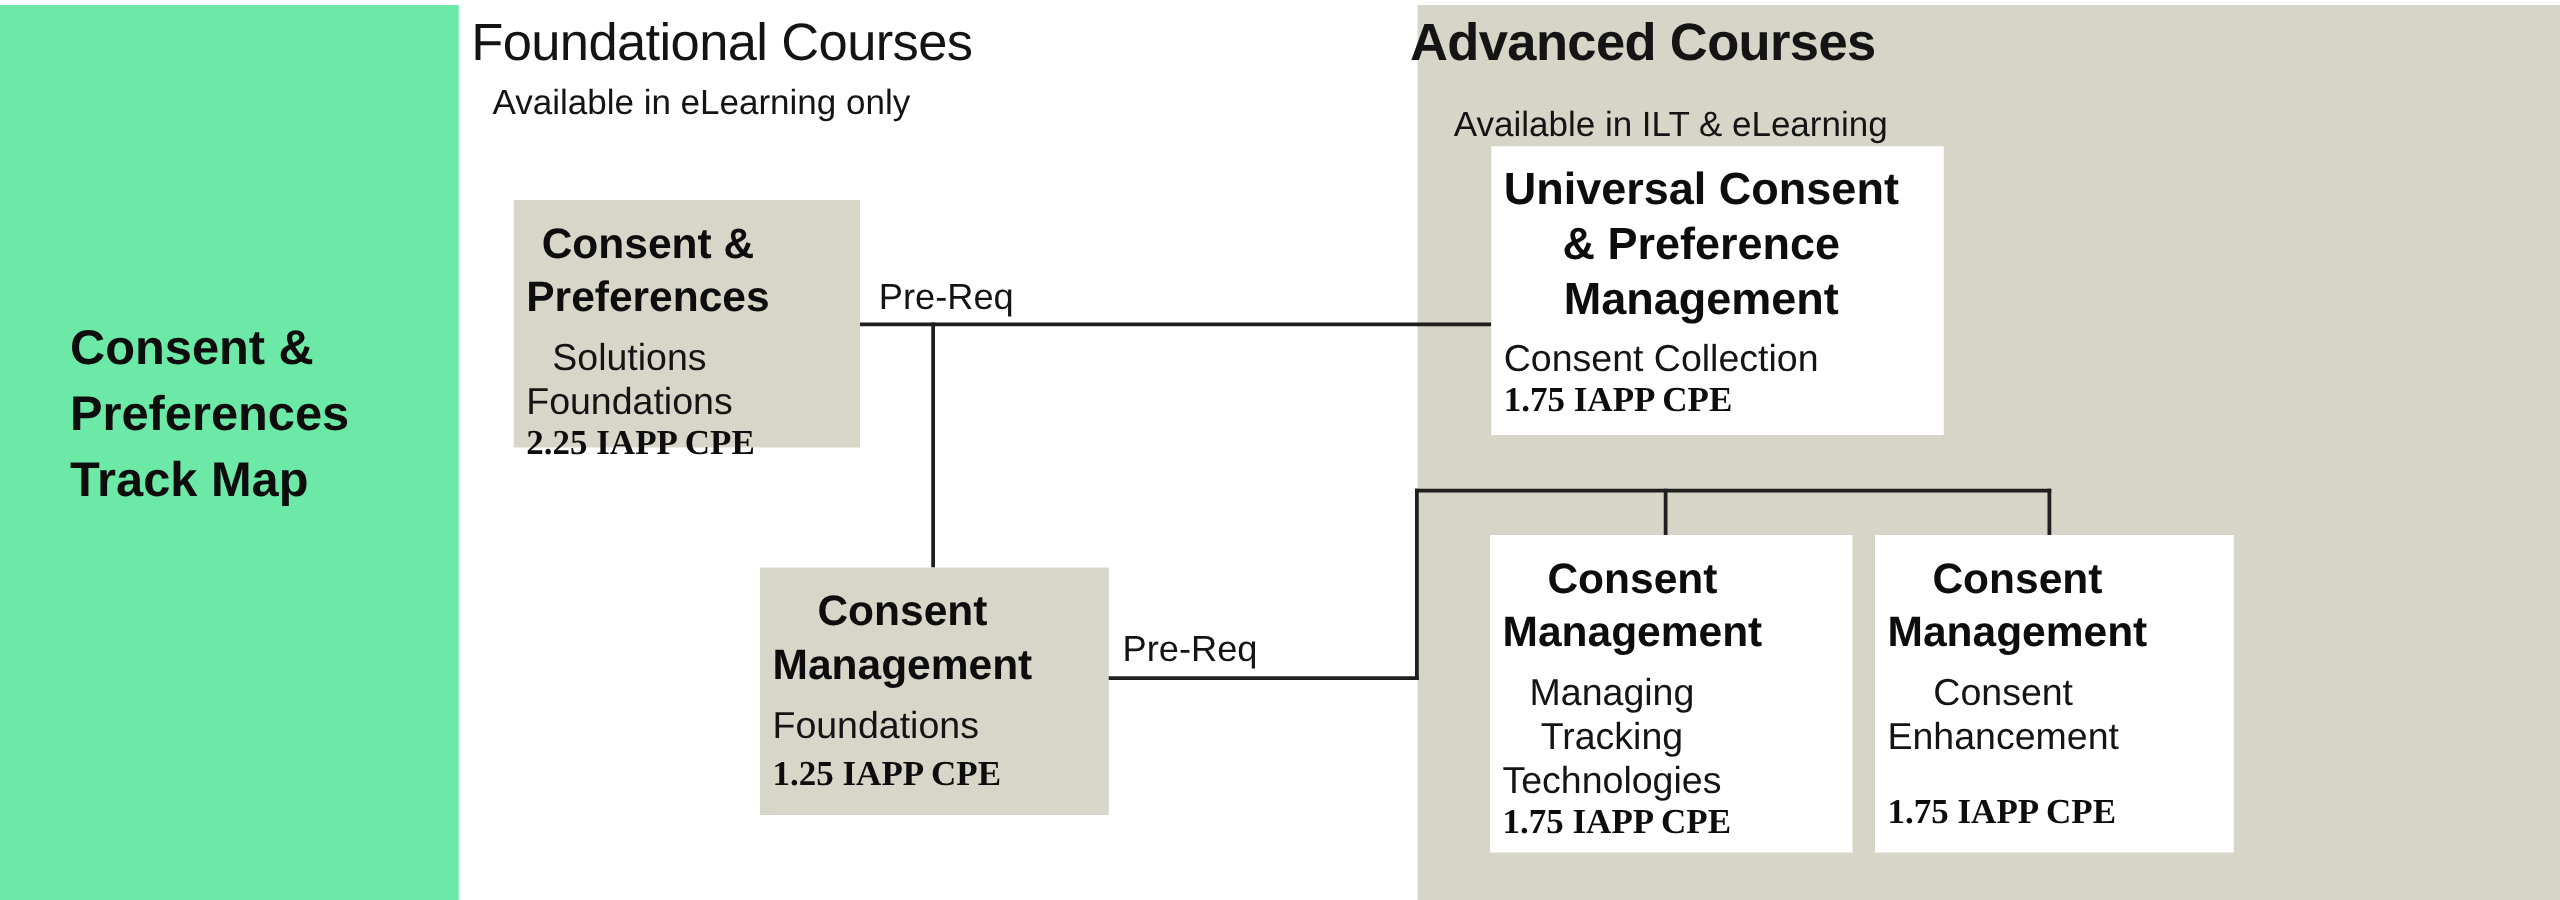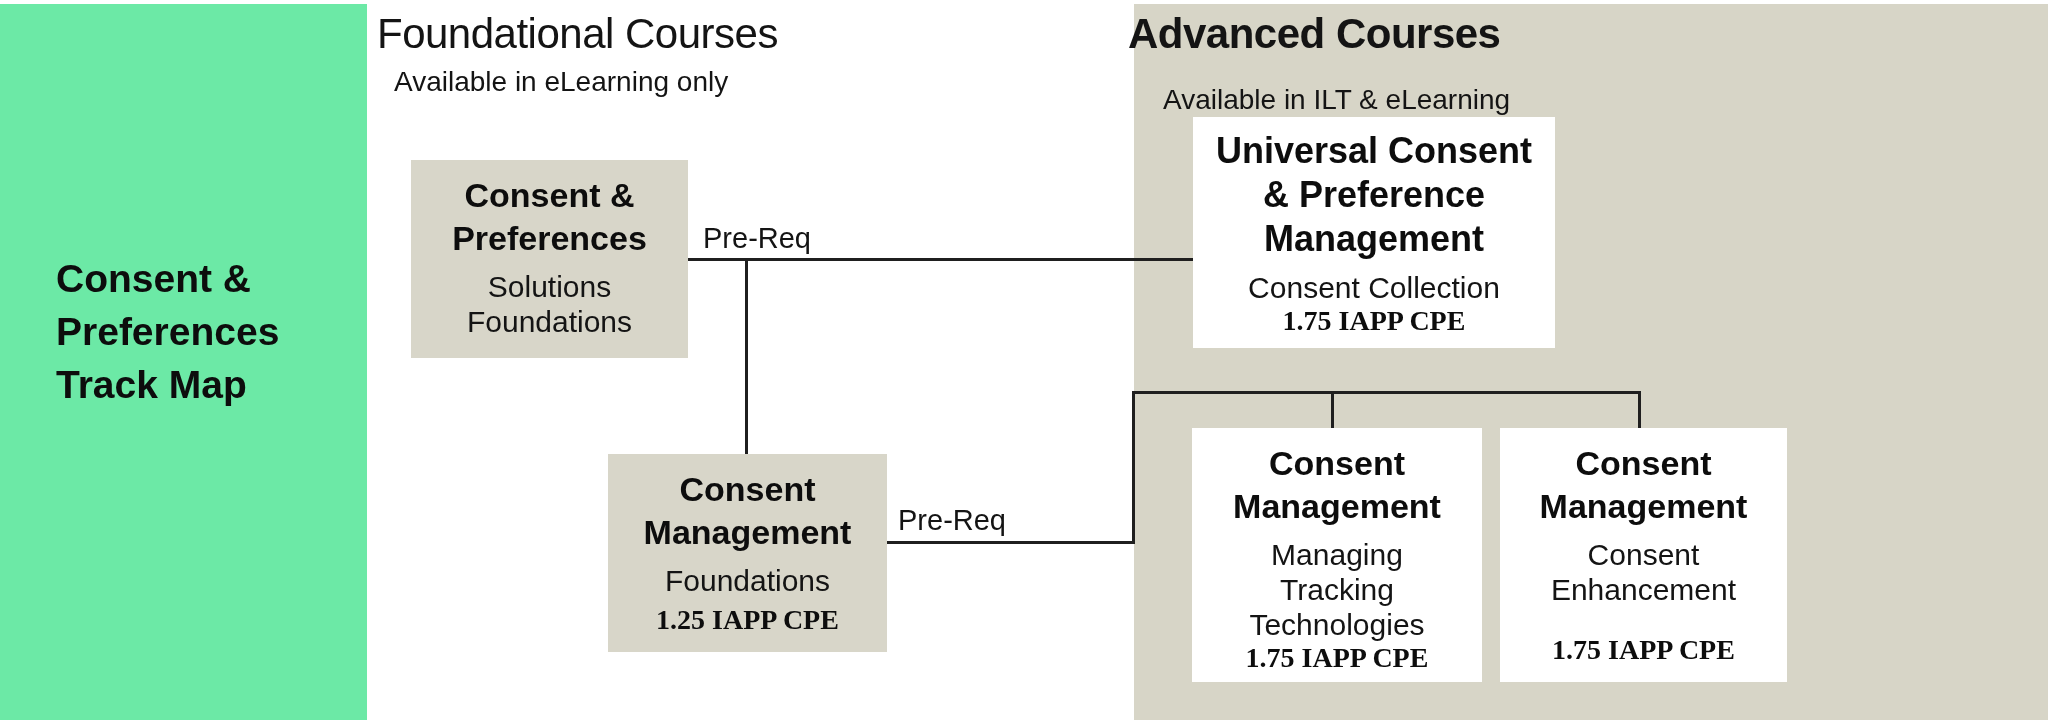--- a/index.html
+++ b/index.html
@@ -18,21 +18,21 @@
   .sec-sub{position:absolute;font-size:28px;color:#141414;}
   .f-title{left:377px;top:10px;}
   .f-sub{left:394px;top:66px;}
   .a-title{left:1128px;top:10px;font-weight:bold;}
   .a-sub{left:1163px;top:66px;margin-top:18px;}
   
   .line{position:absolute;background:var(--line_black,#1f1f1f);}
   .prereq{position:absolute;font-size:29px;color:#141414;}
   
   .box{
-    position:absolute;display:flex;flex-direction:column;align-items:center;
+    position:absolute;display:flex;flex-direction:column;align-items:flex-start;
     text-align:center;box-sizing:border-box;padding:14px 10px 16px 10px;
   }
   .box.beige{background:var(--box_beige,#D8D6C9);}
   .box.white{background:var(--box_white,#FFFFFF);}
   .box-title{font-weight:bold;font-size:34px;line-height:43px;color:#0d0d0d;}
   .box3 .box-title{font-size:36px;line-height:44px;}
   .box-sub{font-size:30px;line-height:35px;margin-top:9px;color:#141414;}
   .box-cpe{font-size:28px;font-weight:bold;margin-top:auto;color:#0d0d0d;font-family:Liberation Serif, serif;}
   .box1{left:411px;top:160px;width:277px;height:198px;}
   .box2{left:608px;top:454px;width:279px;height:198px;}
@@ -67,20 +67,21 @@
   <div class="line" style="left:1638px;top:391px;width:3px;height:39px;"></div>
 
   <div class="prereq" style="left:703px;top:222px;">Pre-Req</div>
   <div class="prereq" style="left:898px;top:504px;">Pre-Req</div>
 
   <div class="box beige box1">
     <div class="box-title pre">Consent &amp;
 Preferences</div>
     <div class="box-sub pre">Solutions
 Foundations</div>
+    <div class="box-cpe">2.25 IAPP CPE</div>
   </div>
 
   <div class="box beige box2">
     <div class="box-title pre">Consent
 Management</div>
     <div class="box-sub pre">Foundations</div>
     <div class="box-cpe">1.25 IAPP CPE</div>
   </div>
 
   <div class="box white box3">

